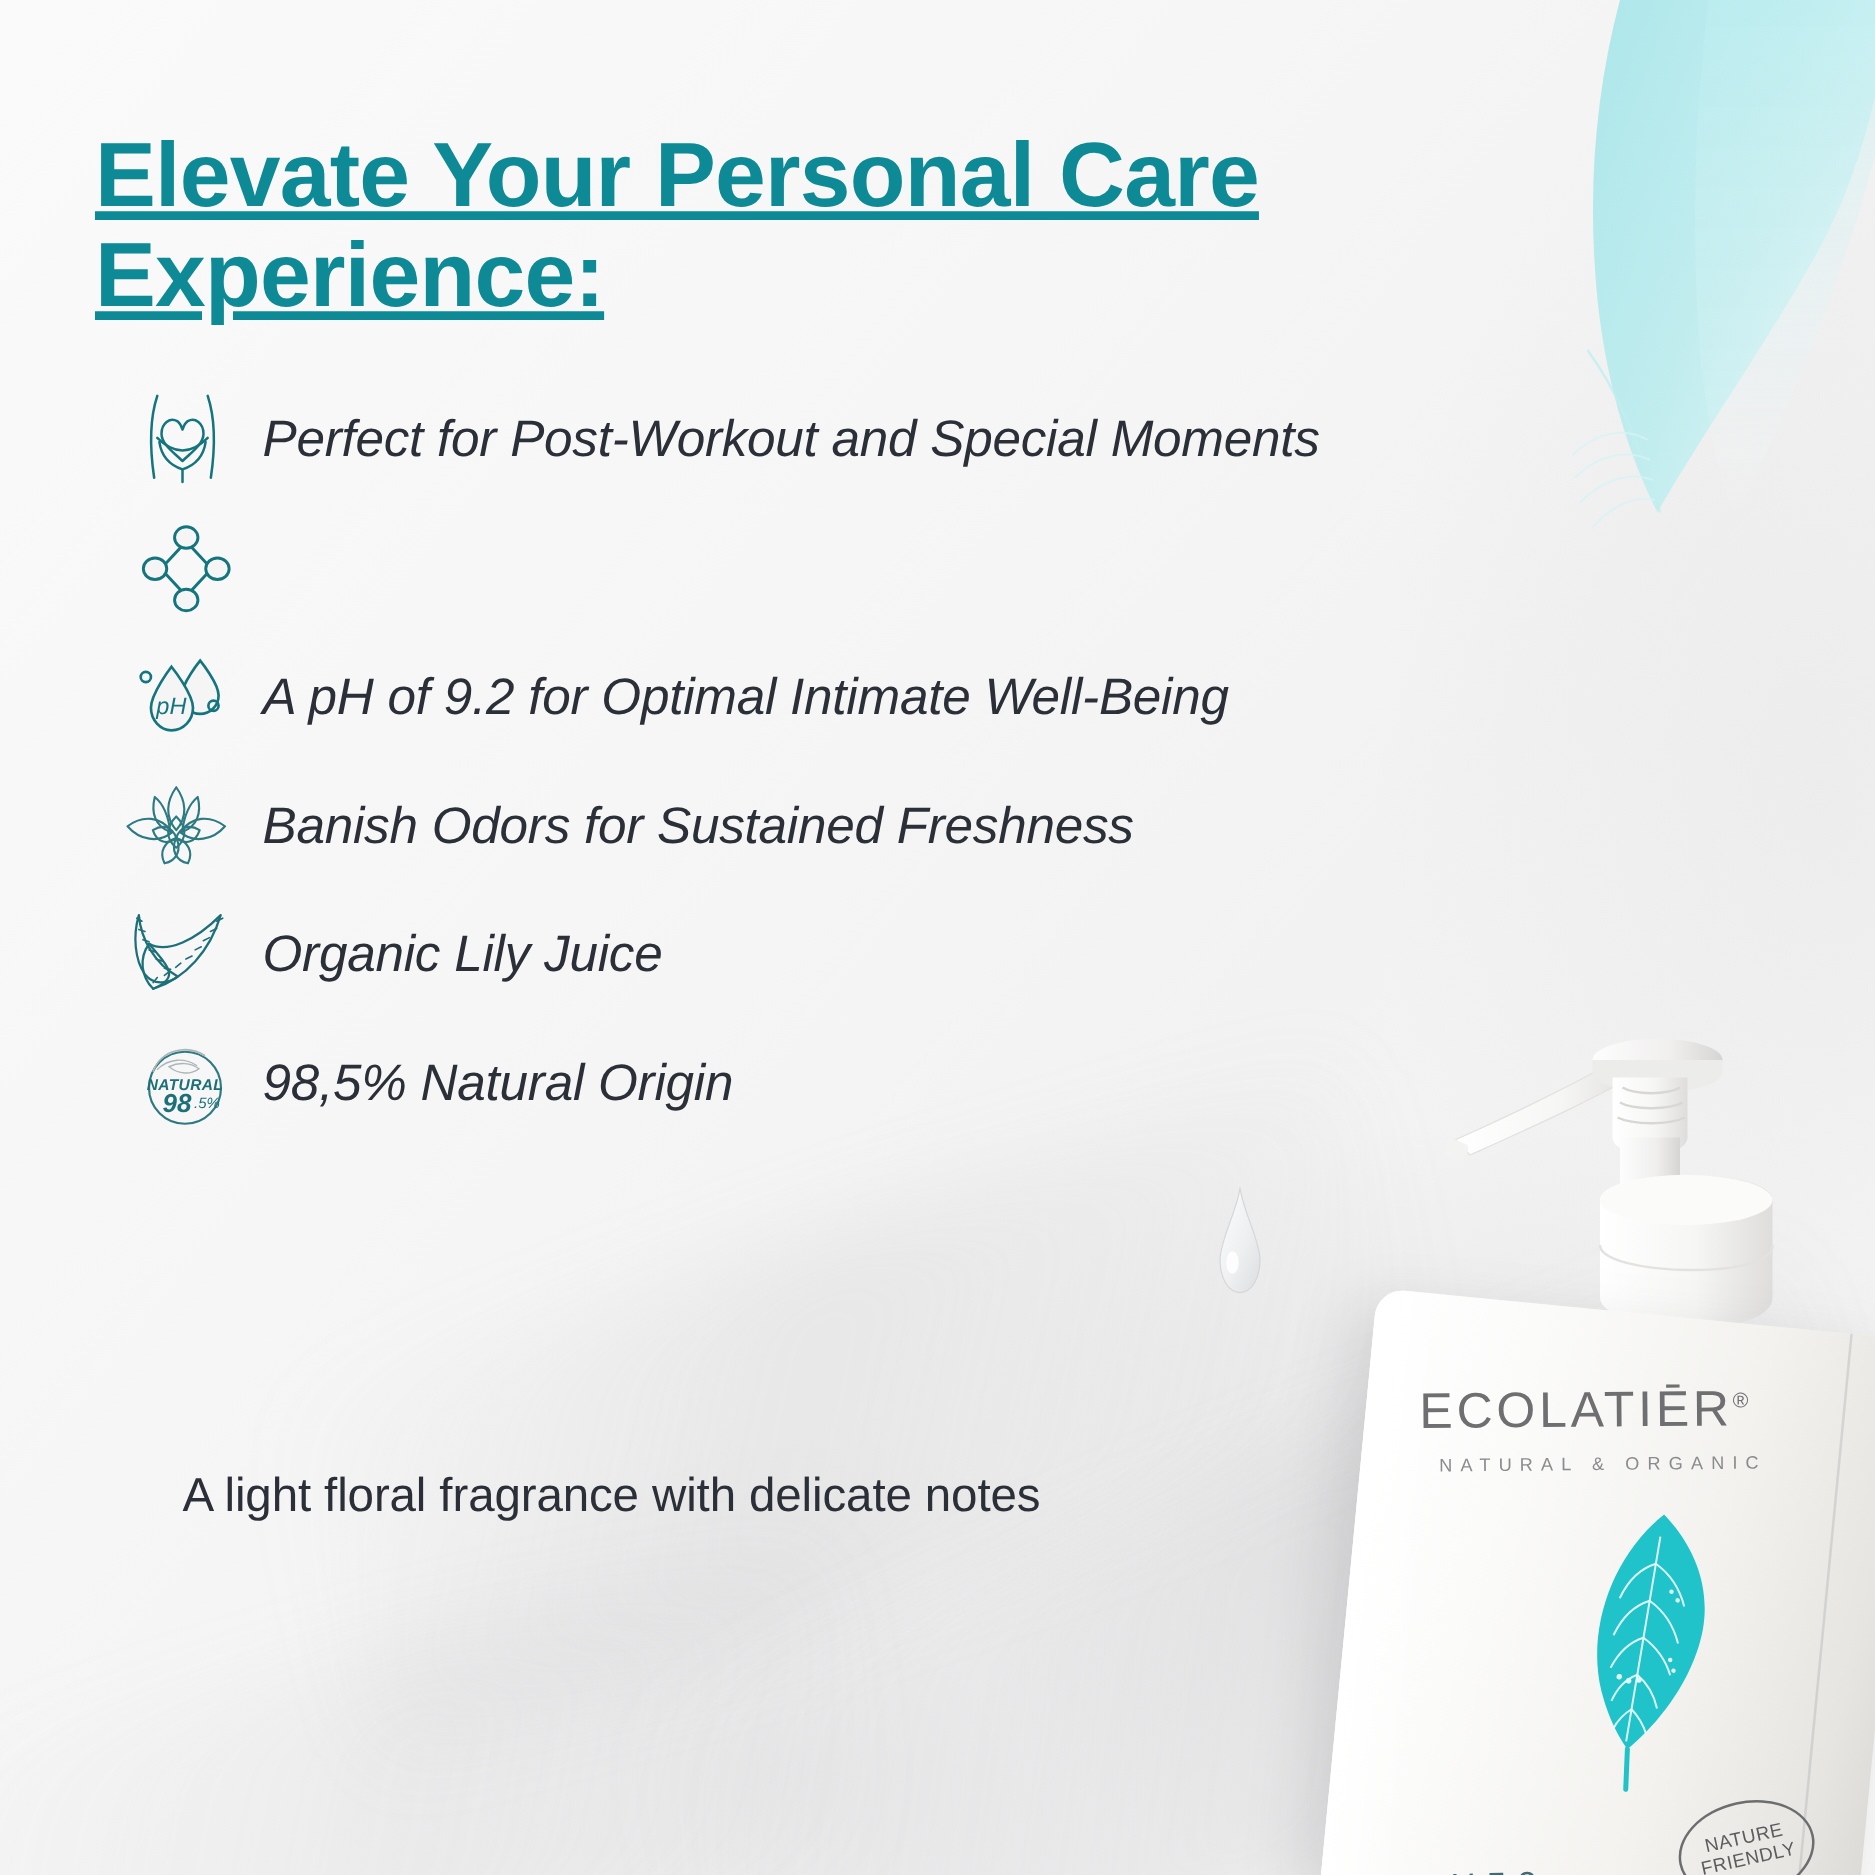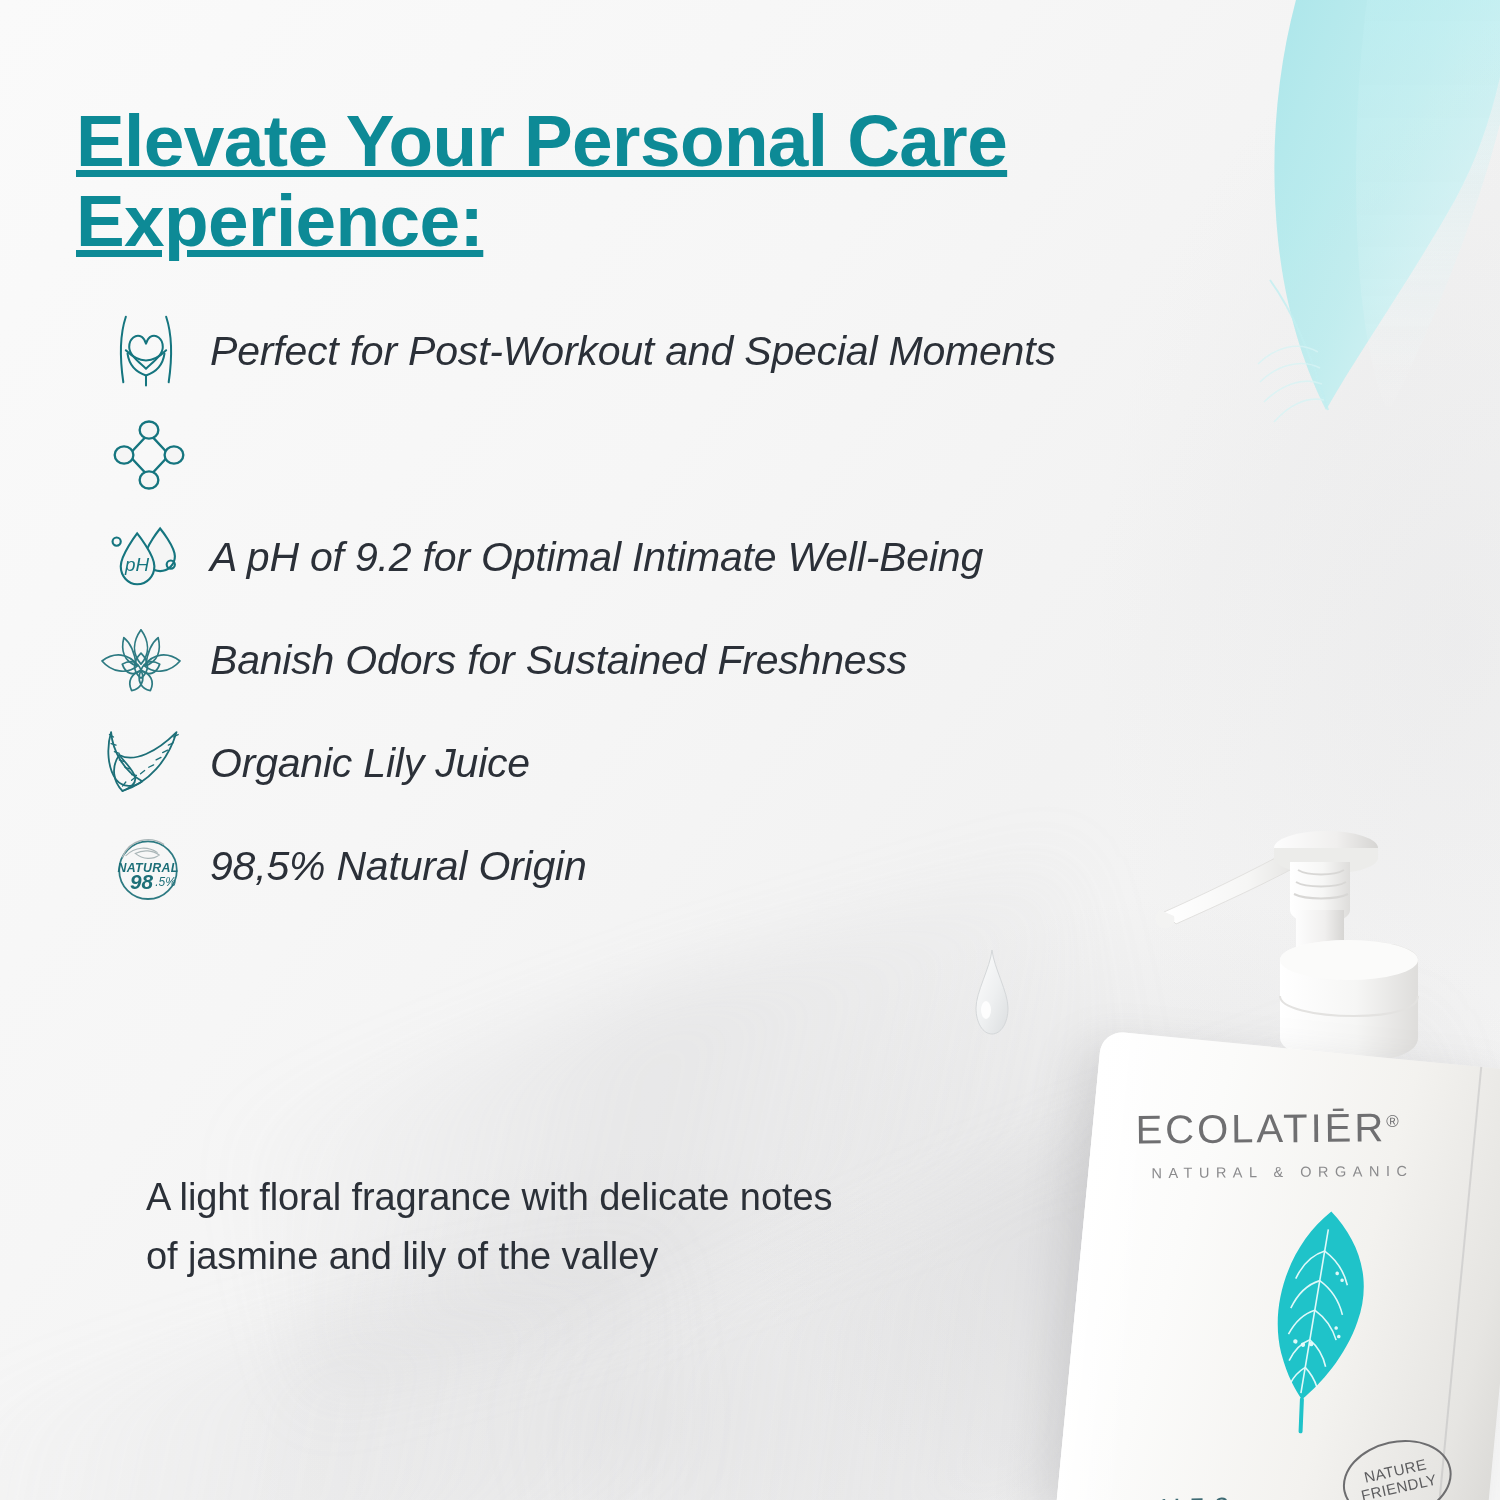--- a/index.html
+++ b/index.html
@@ -238,21 +238,20 @@
           <text x="72" y="74" font-family="'Liberation Sans',sans-serif" font-size="15" fill="#1d6f78" text-anchor="middle">.5%</text>
         </svg>
       </span>
       <span class="txt">98,5% Natural Origin</span>
     </div>
 
   </div>
 
   <div class="note">
     <div>A light floral fragrance with delicate notes</div>
-    <div>of jasmine and lily of the valley</div>
   </div>
 
   <div class="product">
 
     <div class="drop">
       <svg viewBox="0 0 44 90" width="44" height="90">
         <defs>
           <linearGradient id="dg" x1="0" y1="0" x2="1" y2="1">
             <stop offset="0%" stop-color="#ffffff" stop-opacity=".95"></stop>
             <stop offset="55%" stop-color="#eef0f1" stop-opacity=".9"></stop>

